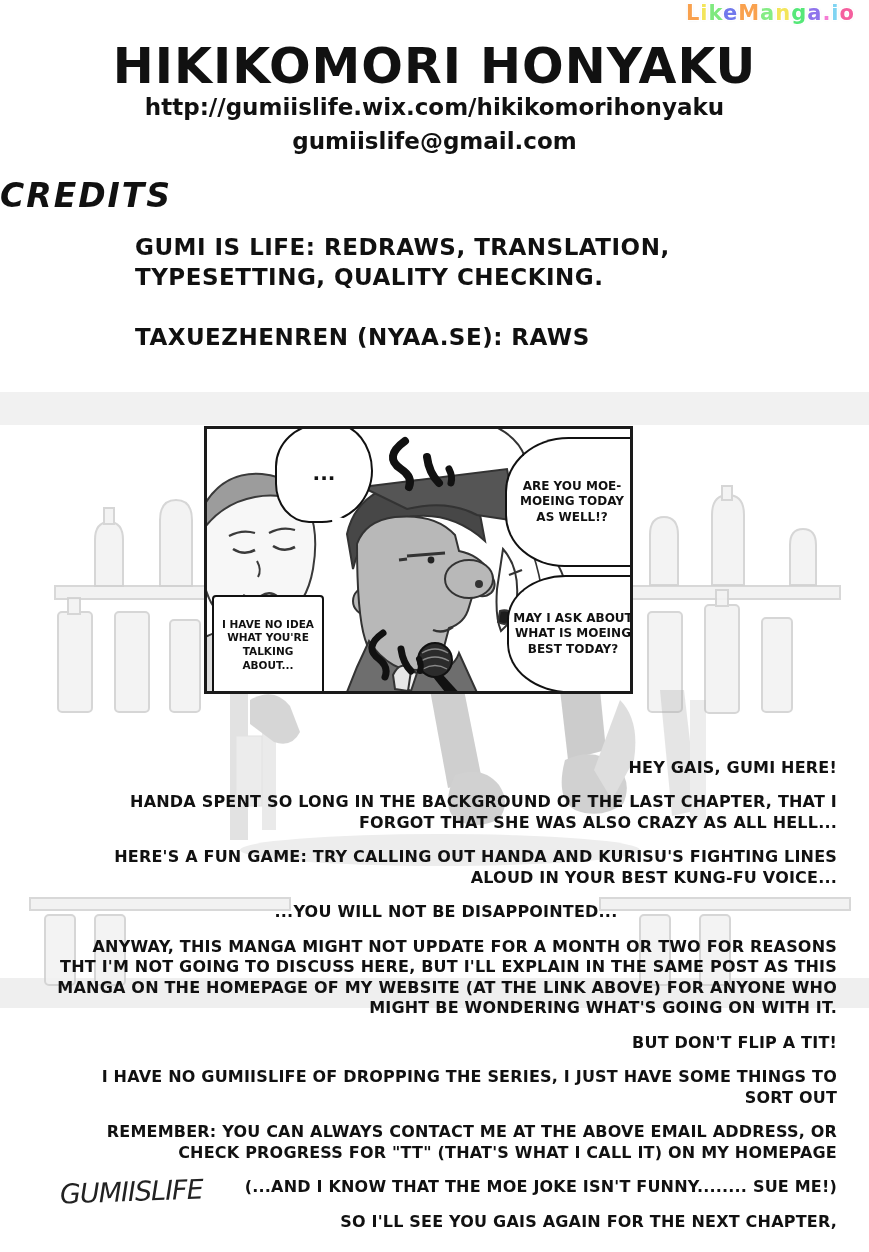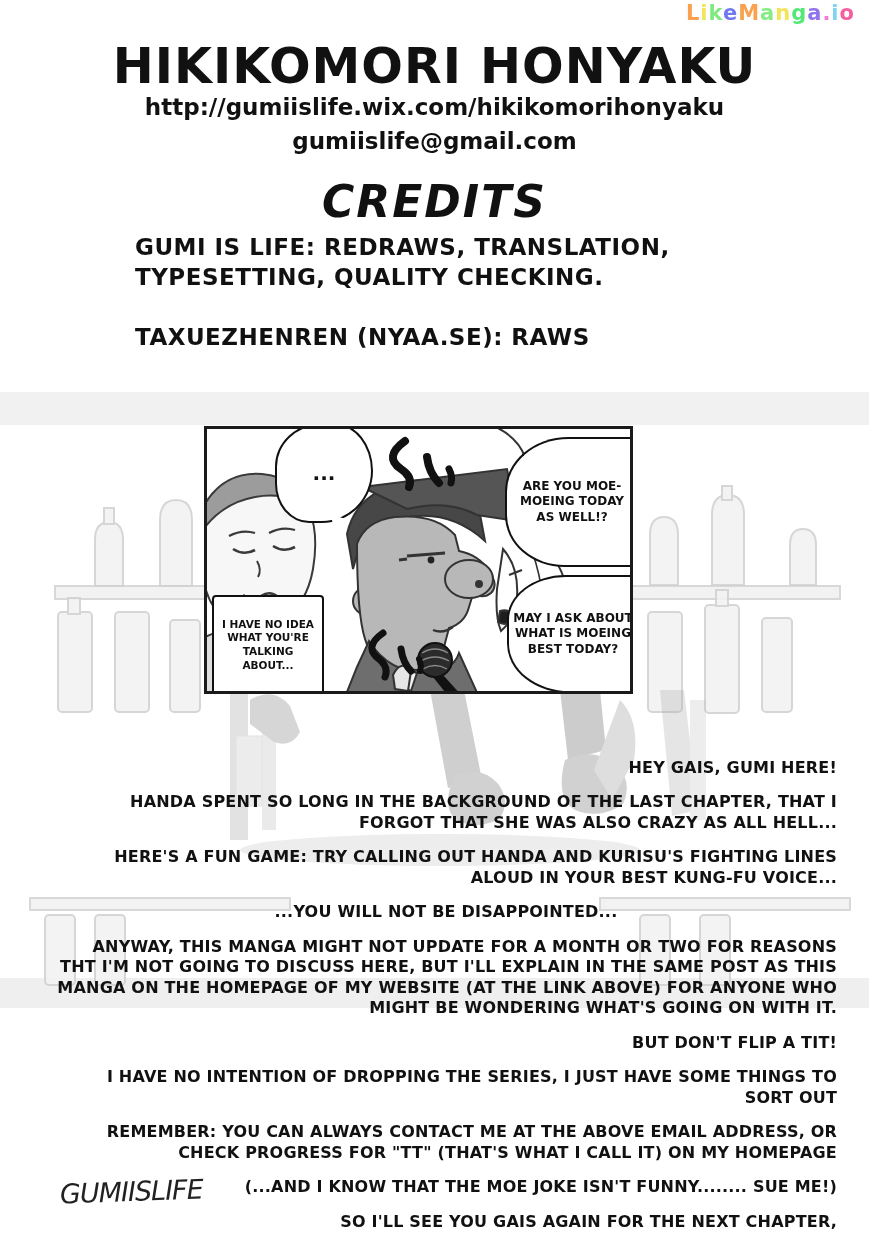--- a/index.html
+++ b/index.html
@@ -27,22 +27,22 @@
   .site-url{
     position:absolute;top:94px;left:0;width:100%;text-align:center;
     font-size:23px;font-weight:bold;
   }
   .email{
     position:absolute;top:128px;left:0;width:100%;text-align:center;
     font-size:23px;font-weight:bold;
   }
   
   .credits-heading{
-    position:absolute;top:176px;left:0;width:100%;text-align:center;
-    font-size:44px;font-weight:bold;font-style:italic;letter-spacing:2px;
+    position:absolute;top:176px;left:0;width:100%;text-align:left;
+    font-size:33px;font-weight:bold;font-style:italic;letter-spacing:2px;
   }
   .credits-entry{
     position:absolute;left:135px;width:625px;
     font-size:23px;font-weight:bold;line-height:1.32;letter-spacing:.5px;
   }
   .credits-entry.e0{top:232px;}
   .credits-entry.e1{top:322px;}
   
   .panel{
     position:absolute;left:204px;top:426px;width:429px;height:268px;
@@ -238,20 +238,20 @@
     <div class="bubble left">I HAVE NO IDEA WHAT YOU'RE TALKING ABOUT...</div>
   </div>
 
   <div class="afterward-body">
     <p>HEY GAIS, GUMI HERE!</p>
     <p>HANDA SPENT SO LONG IN THE BACKGROUND OF THE LAST CHAPTER, THAT I FORGOT THAT SHE WAS ALSO CRAZY AS ALL HELL...</p>
     <p>HERE'S A FUN GAME: TRY CALLING OUT HANDA AND KURISU'S FIGHTING LINES ALOUD IN YOUR BEST KUNG-FU VOICE...</p>
     <p class="center">...YOU WILL NOT BE DISAPPOINTED...</p>
     <p>ANYWAY, THIS MANGA MIGHT NOT UPDATE FOR A MONTH OR TWO FOR REASONS THT I'M NOT GOING TO DISCUSS HERE, BUT I'LL EXPLAIN IN THE SAME POST AS THIS MANGA ON THE HOMEPAGE OF MY WEBSITE (AT THE LINK ABOVE) FOR ANYONE WHO MIGHT BE WONDERING WHAT'S GOING ON WITH IT.</p>
     <p>BUT DON'T FLIP A TIT!</p>
-    <p>I HAVE NO INTENTION OF DROPPING THE SERIES, I JUST HAVE SOME THINGS TO SORT OUT</p>
+    <p>I HAVE NO GUMIISLIFE OF DROPPING THE SERIES, I JUST HAVE SOME THINGS TO SORT OUT</p>
     <p>REMEMBER: YOU CAN ALWAYS CONTACT ME AT THE ABOVE EMAIL ADDRESS, OR CHECK PROGRESS FOR "TT" (THAT'S WHAT I CALL IT) ON MY HOMEPAGE</p>
     <p>(...AND I KNOW THAT THE MOE JOKE ISN'T FUNNY........ SUE ME!)</p>
     <p>SO I'LL SEE YOU GAIS AGAIN FOR THE NEXT CHAPTER,</p>
   </div>
 
   <div class="signature">GUMIISLIFE</div>
 </div>
 
 </body></html>

